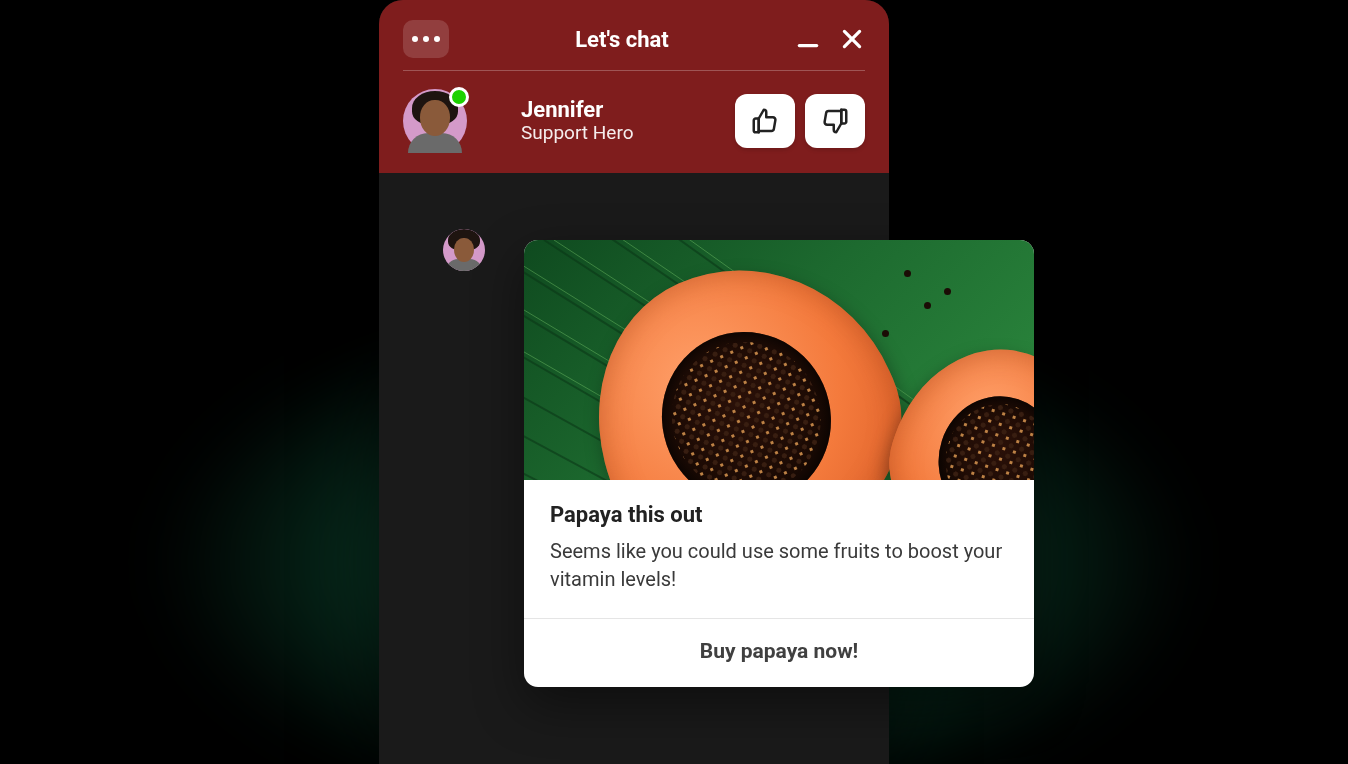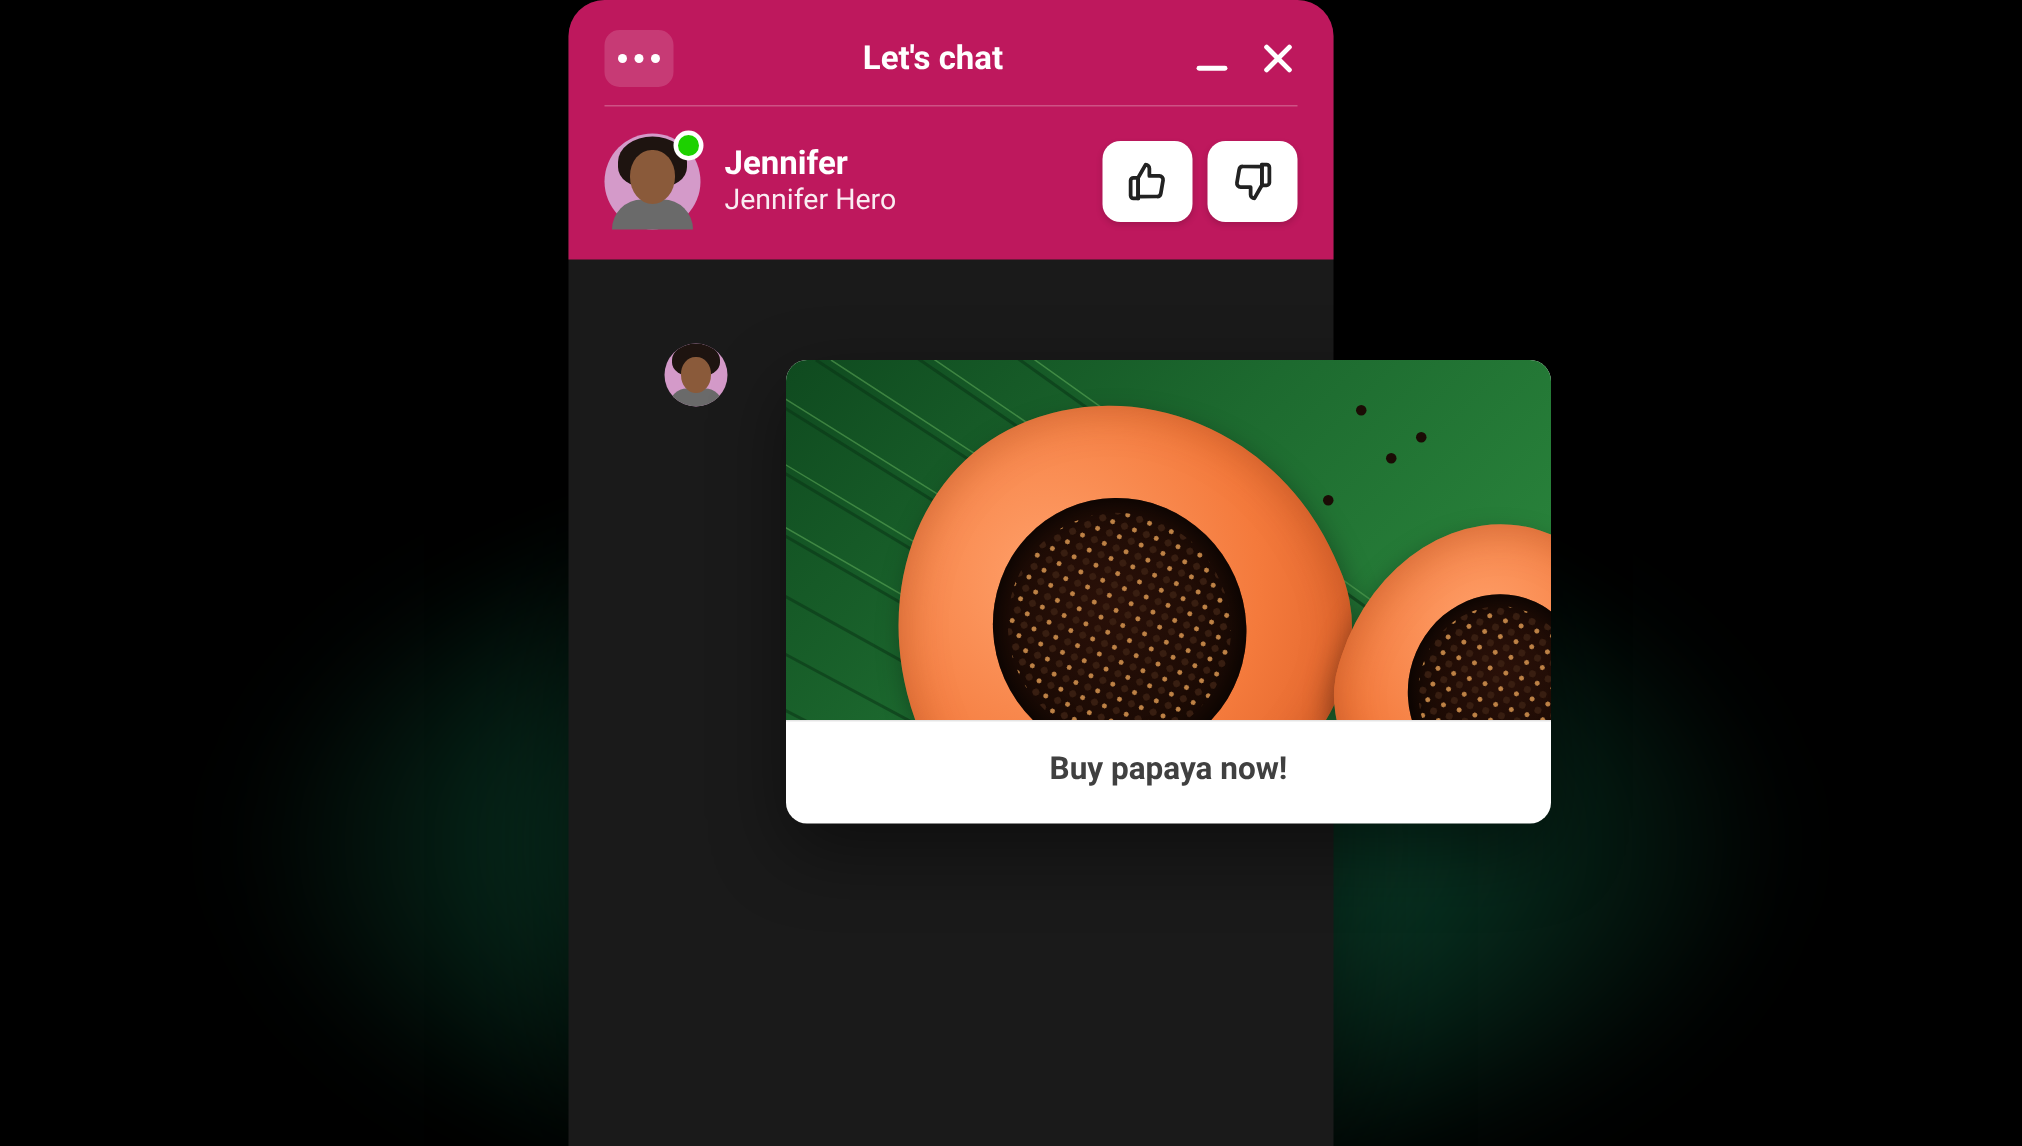--- a/index.html
+++ b/index.html
@@ -27,21 +27,21 @@
     left: 379px;
     top: 0;
     width: 510px;
     height: 764px;
     background: #1a1a1a;
     border-radius: 24px 24px 0 0;
     overflow: visible;
     box-shadow: 0 30px 80px rgba(0,0,0,0.6);
   }
   .chat-header {
-    background: #be185d;
+    background: #7f1d1d;
     border-radius: 24px 24px 0 0;
     padding: 14px 24px 20px 24px;
     color: #fff;
   }
   .titlebar {
     display: flex;
     align-items: center;
     justify-content: space-between;
     height: 50px;
   }
@@ -115,21 +115,21 @@
     border-radius: 28px 28px 0 0;
   }
   .presence {
     position: absolute;
     top: -2px; right: -2px;
     width: 20px; height: 20px;
     border-radius: 50%;
     background: #1dd100;
     border: 3px solid #fff;
   }
-  .agent-info { flex: 1; }
+  .agent-info { flex: 1; margin-left: 38px; }
   .agent-name { font-size: 22px; font-weight: 700; color: #fff; line-height: 1.15; }
   .agent-role { font-size: 19px; color: rgba(255,255,255,0.92); line-height: 1.2; }
   .rate-buttons { display: flex; gap: 10px; }
   .rate-btn {
     width: 60px; height: 54px;
     background: #fff;
     border-radius: 12px;
     display: flex; align-items: center; justify-content: center;
     cursor: pointer;
     box-shadow: 0 2px 4px rgba(0,0,0,0.15);
@@ -280,21 +280,21 @@
 
     <div class="agent-row">
       <div class="avatar-lg">
         <div class="body"></div>
         <div class="hair"></div>
         <div class="face"></div>
         <div class="presence"></div>
       </div>
       <div class="agent-info">
         <div class="agent-name">Jennifer</div>
-        <div class="agent-role">Jennifer Hero</div>
+        <div class="agent-role">Support Hero</div>
       </div>
       <div class="rate-buttons">
         <div class="rate-btn">
           <svg width="30" height="30" viewBox="0 0 24 24" fill="none" stroke="#222" stroke-width="2" stroke-linejoin="round" stroke-linecap="round">
             <path d="M7 10v11"></path>
             <path d="M3 11.5A1.5 1.5 0 0 1 4.5 10H7v11H4.5A1.5 1.5 0 0 1 3 19.5z"></path>
             <path d="M7 10l4-7a2 2 0 0 1 2 2v4h5.3a2 2 0 0 1 2 2.3l-1.2 7a2 2 0 0 1-2 1.7H7"></path>
           </svg>
         </div>
         <div class="rate-btn">
@@ -344,17 +344,21 @@
       <div class="seed-cavity"></div>
     </div>
     <div class="papaya side">
       <div class="seed-cavity"></div>
     </div>
     <div class="loose-seed" style="left:380px; top:30px;"></div>
     <div class="loose-seed" style="left:400px; top:62px;"></div>
     <div class="loose-seed" style="left:420px; top:48px;"></div>
     <div class="loose-seed" style="left:358px; top:90px;"></div>
   </div>
+  <div class="card-content">
+    <div class="card-title">Papaya this out</div>
+    <div class="card-body-text">Seems like you could use some fruits to boost your vitamin levels!</div>
+  </div>
   <div class="card-divider"></div>
   <div class="card-cta">
     <a>Buy papaya now!</a>
   </div>
 </div>
 
 </body></html>

